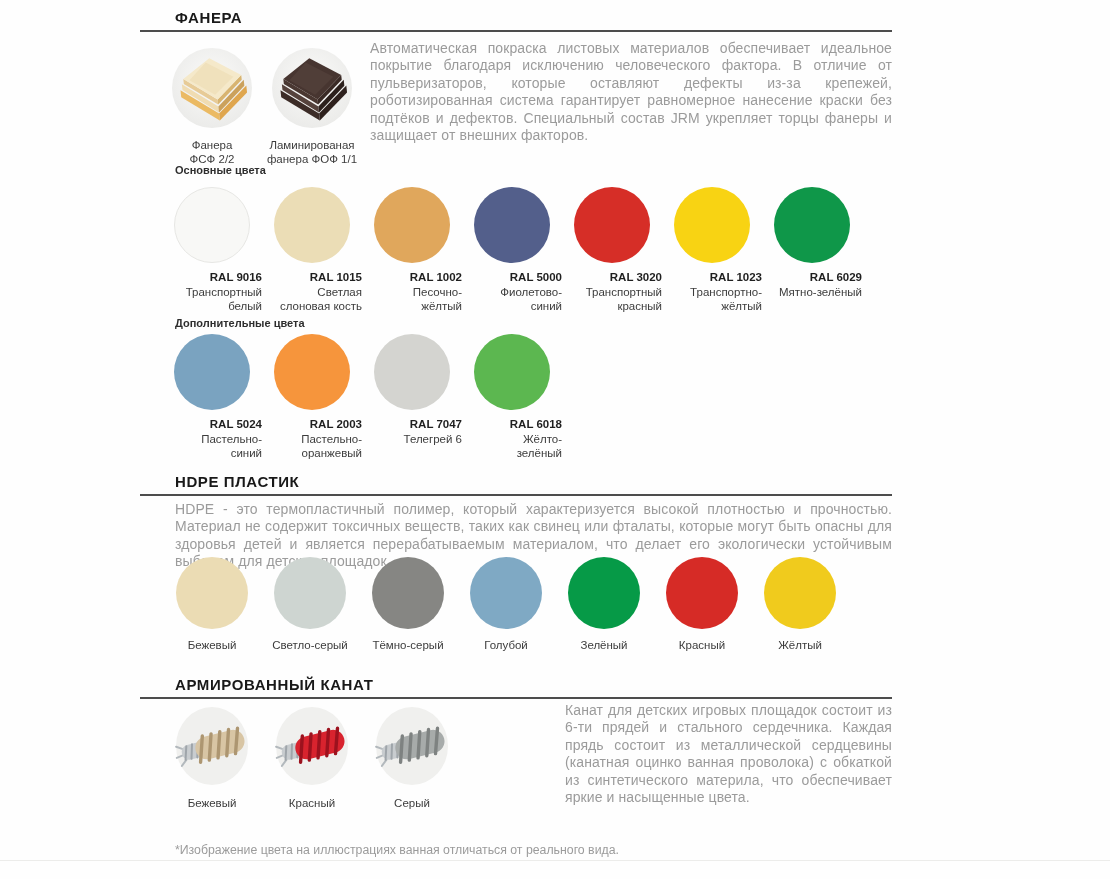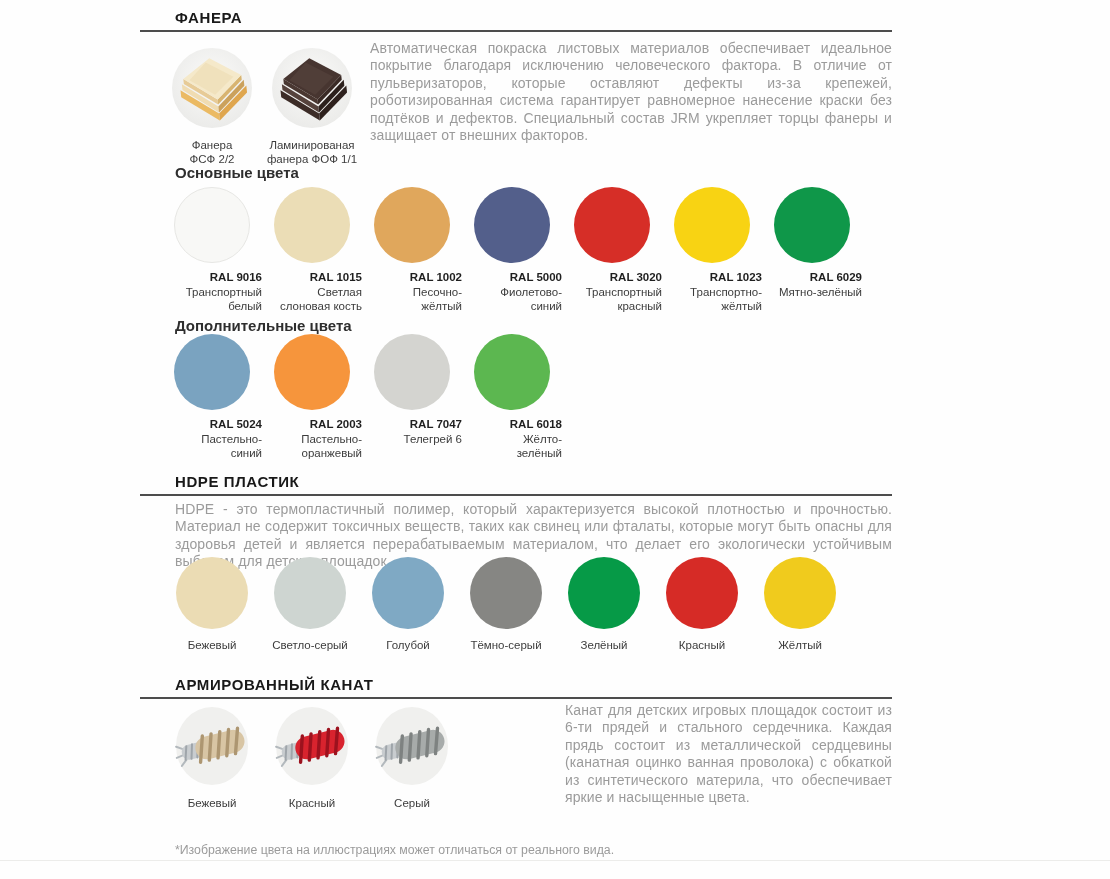--- a/index.html
+++ b/index.html
@@ -17,21 +17,21 @@
     letter-spacing:0.1px;
   }
   .row{display:flex;}
   .swatch-col{width:100px;text-align:right;}
   .swatch-circle{
     width:76px;height:76px;border-radius:50%;margin:0 auto;
     border:1px solid transparent;box-sizing:border-box;
   }
   .ral-code{font-size:11.5px;font-weight:bold;color:#1f1f1f;margin-top:8px;}
   .ral-name{font-size:11.5px;color:#3c3c3c;line-height:14px;white-space:pre-line;margin-top:2px;}
-  .sub-label{font-size:15px;font-weight:bold;color:#2e2e2e;}
+  .sub-label{font-size:11px;font-weight:bold;color:#2e2e2e;}
   .hdpe-col{width:98px;text-align:center;}
   .hdpe-circle{
     width:72px;height:72px;border-radius:50%;margin:0 auto;
     border:1px solid transparent;box-sizing:border-box;
   }
   .hdpe-name{font-size:11.5px;color:#3c3c3c;margin-top:10px;}
   .figure-col{width:100px;text-align:center;}
   .figure-label{font-size:11.5px;color:#3c3c3c;line-height:14px;white-space:pre-line;margin-top:6px;}
   .rope-col{width:100px;text-align:center;}
   .footnote{font-size:12.3px;color:#9b9b9b;}
@@ -193,27 +193,27 @@
       <div class="hdpe-circle" style="background: rgb(235, 220, 180);"></div>
       <div class="hdpe-name">Бежевый</div>
     </div>
 
     <div class="hdpe-col">
       <div class="hdpe-circle" style="background: rgb(206, 213, 209);"></div>
       <div class="hdpe-name">Светло-серый</div>
     </div>
 
     <div class="hdpe-col">
+      <div class="hdpe-circle" style="background: rgb(134, 134, 131);"></div>
+      <div class="hdpe-name">Тёмно-серый</div>
+    </div>
+
+    <div class="hdpe-col">
       <div class="hdpe-circle" style="background: rgb(127, 169, 196);"></div>
       <div class="hdpe-name">Голубой</div>
-    </div>
-
-    <div class="hdpe-col">
-      <div class="hdpe-circle" style="background: rgb(134, 134, 131);"></div>
-      <div class="hdpe-name">Тёмно-серый</div>
     </div>
 
     <div class="hdpe-col">
       <div class="hdpe-circle" style="background: rgb(6, 154, 71);"></div>
       <div class="hdpe-name">Зелёный</div>
     </div>
 
     <div class="hdpe-col">
       <div class="hdpe-circle" style="background: rgb(214, 43, 38);"></div>
       <div class="hdpe-name">Красный</div>
@@ -271,14 +271,14 @@
           <path d="M32 28 l-8 25 M41 28 l-8 25 M50 28 l-8 25 M59 28 l-8 25 M68 29 l-8 24" stroke="var(--rope-dark)" stroke-width="3.4" fill="none" stroke-linecap="round"></path>
         </g>
       </svg>
       <figcaption class="figure-label">Серый</figcaption>
     </figure>
 
 </div>
 
 <div class="abs body-text" style="left:565px;top:702px;width:327px;">Канат для детских игровых площадок состоит из 6-ти прядей и стального сердечника. Каждая прядь состоит из металлической сердцевины (канатная оцинко ванная проволока) с обкаткой из синтетического материла, что обеспечивает яркие и насыщенные цвета.</div>
 
-<div class="abs footnote" style="left:175px;top:843px;">*Изображение цвета на иллюстрациях может отличаться от реального вида.</div>
+<div class="abs footnote" style="left:175px;top:843px;">*Изображение цвета на иллюстрациях ванная отличаться от реального вида.</div>
 <div class="abs bottom-rule" style="left:0;top:860px;width:1110px;"></div>
 
 </body></html>

